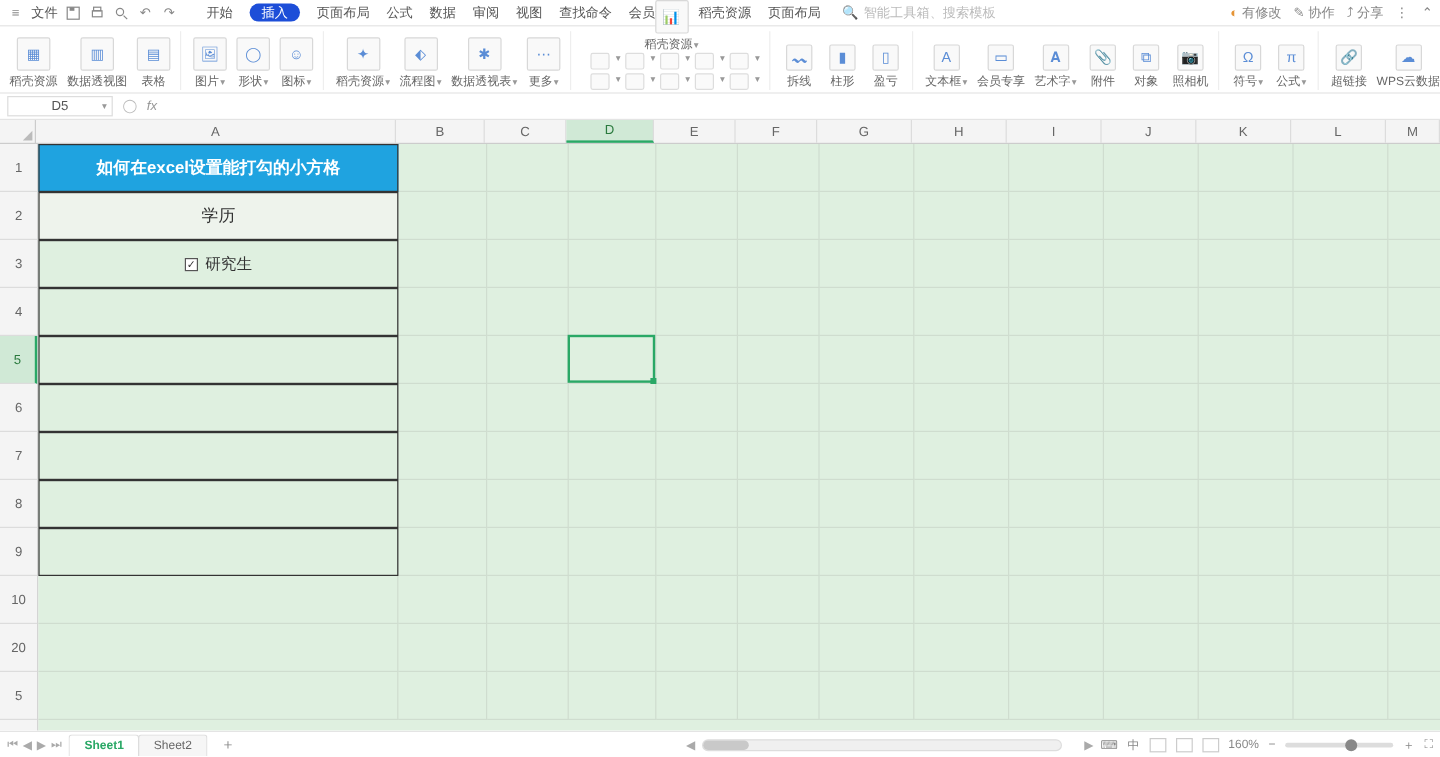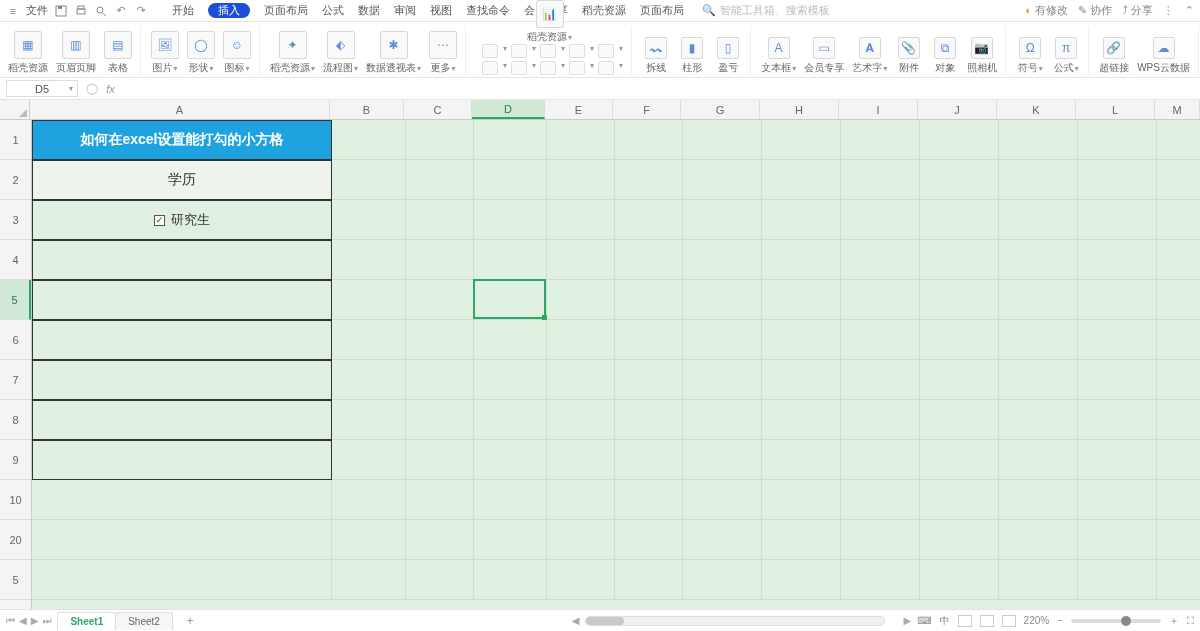--- a/index.html
+++ b/index.html
@@ -74,21 +74,21 @@
     width:16px;height:14px;border:1px solid #ddd;border-radius:2px;background:#fafafa;
   }
   .dd{font-size:8px;color:#999;margin-left:1px;}
   
   .fxbar {
     display:flex; align-items:center; height:22px;
     border-bottom:1px solid #e4e4e4; padding:0 6px; gap:8px;
     font-size:11px;color:#555;
   }
   .namebox{
-    width:72px;border:1px solid #ddd;height:17px;padding:0 6px;
+    width:88px;border:1px solid #ddd;height:17px;padding:0 6px;
     display:flex;align-items:center;justify-content:center;position:relative;
   }
   .namebox .dd-caret{position:absolute;right:4px;color:#999;font-size:8px;}
   .fxlabel{color:#999;font-style:italic;}
   
   .sheet-area{flex:1;display:flex;overflow:hidden;position:relative;}
   .corner{
     width:32px;height:20px;border-right:1px solid #ccc;border-bottom:1px solid #ccc;
     background:#f4f4f4;position:relative;
   }
@@ -227,21 +227,21 @@
 
 <div class="ribbon">
   <div class="ribbon-group">
     <div class="ribbon-icons">
       <div class="rbtn">
         <div class="rbtn-ico big">▦</div>
         <div class="rbtn-lbl">稻壳资源</div>
       </div>
       <div class="rbtn">
         <div class="rbtn-ico big">▥</div>
-        <div class="rbtn-lbl">页眉页脚</div>
+        <div class="rbtn-lbl">数据透视图</div>
       </div>
       <div class="rbtn">
         <div class="rbtn-ico big">▤</div>
         <div class="rbtn-lbl">表格</div>
       </div>
     </div>
   </div>
 
   <div class="ribbon-group">
     <div class="ribbon-icons">
@@ -635,21 +635,21 @@
     <div class="hscroll-thumb"></div>
   </div>
   <span style="color:#aaa;">▶</span>
 
   <div class="status-right">
     <span>⌨</span>
     <span>中</span>
     <span class="view-btn"></span>
     <span class="view-btn"></span>
     <span class="view-btn"></span>
-    <span>220%</span>
+    <span>160%</span>
     <span>−</span>
     <div class="zoom-slider">
         <div class="zoom-thumb"></div>
       </div>
     <span>＋</span>
     <span>⛶</span>
   </div>
 </div>
 
 </body></html>

